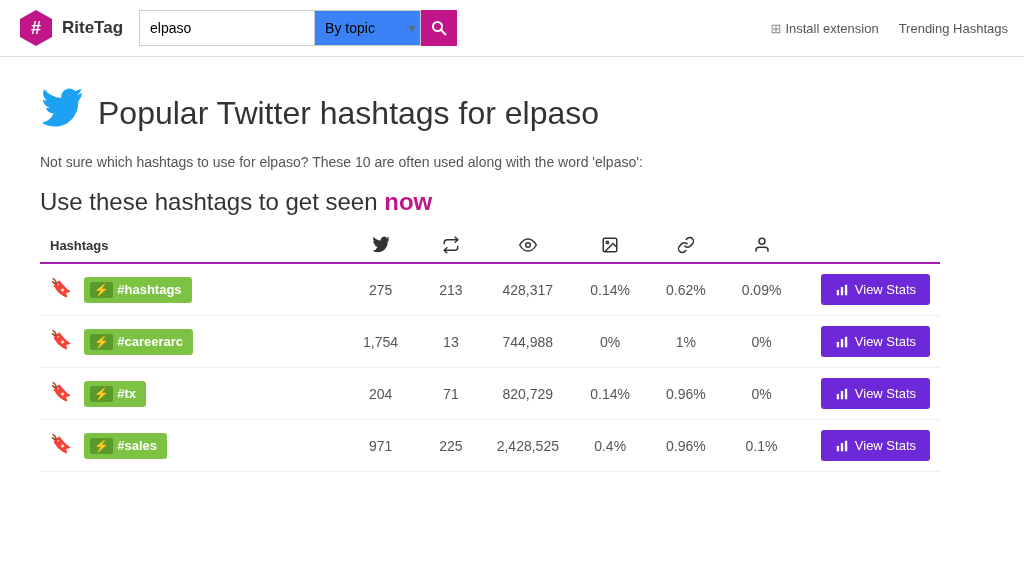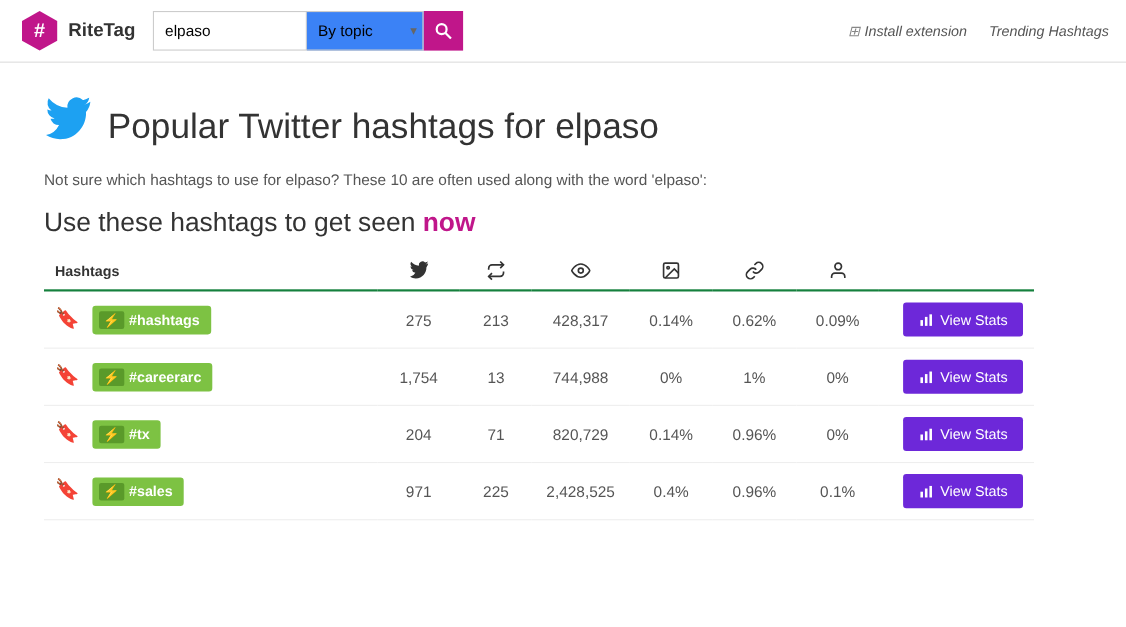--- a/index.html
+++ b/index.html
@@ -29,21 +29,21 @@
       color: #333;
     }
     .search-area {
       display: flex;
       align-items: center;
     }
     .search-input {
       border: 1px solid #ccc;
       padding: 6px 10px;
       font-size: 14px;
-      width: 140px;
+      width: 176px;
       outline: none;
       height: 36px;
     }
     .search-select {
       border: 1px solid #ccc;
       border-left: none;
       padding: 6px 24px 6px 10px;
       font-size: 14px;
       height: 36px;
       background: #3b82f6;
@@ -76,21 +76,20 @@
       font-size: 16px;
       display: flex;
       align-items: center;
       justify-content: center;
     }
     .header-right {
       margin-left: auto;
       display: flex;
       align-items: flex-end;
       gap: 20px;
-      font-style: italic;
     }
     .header-link {
       color: #555;
       text-decoration: none;
       font-size: 13px;
       cursor: pointer;
     }
 
     
     .main {
@@ -126,21 +125,21 @@
       color: #c0168a;
       font-weight: bold;
     }
 
     
     .hashtag-table {
       width: 100%;
       border-collapse: collapse;
     }
     .hashtag-table thead tr {
-      border-bottom: 2px solid #15803d;
+      border-bottom: 2px solid #a21caf;
     }
     .hashtag-table th {
       font-weight: bold;
       text-align: left;
       padding: 8px 10px;
       color: #333;
       font-size: 13px;
     }
     .hashtag-table td {
       padding: 10px 10px;

